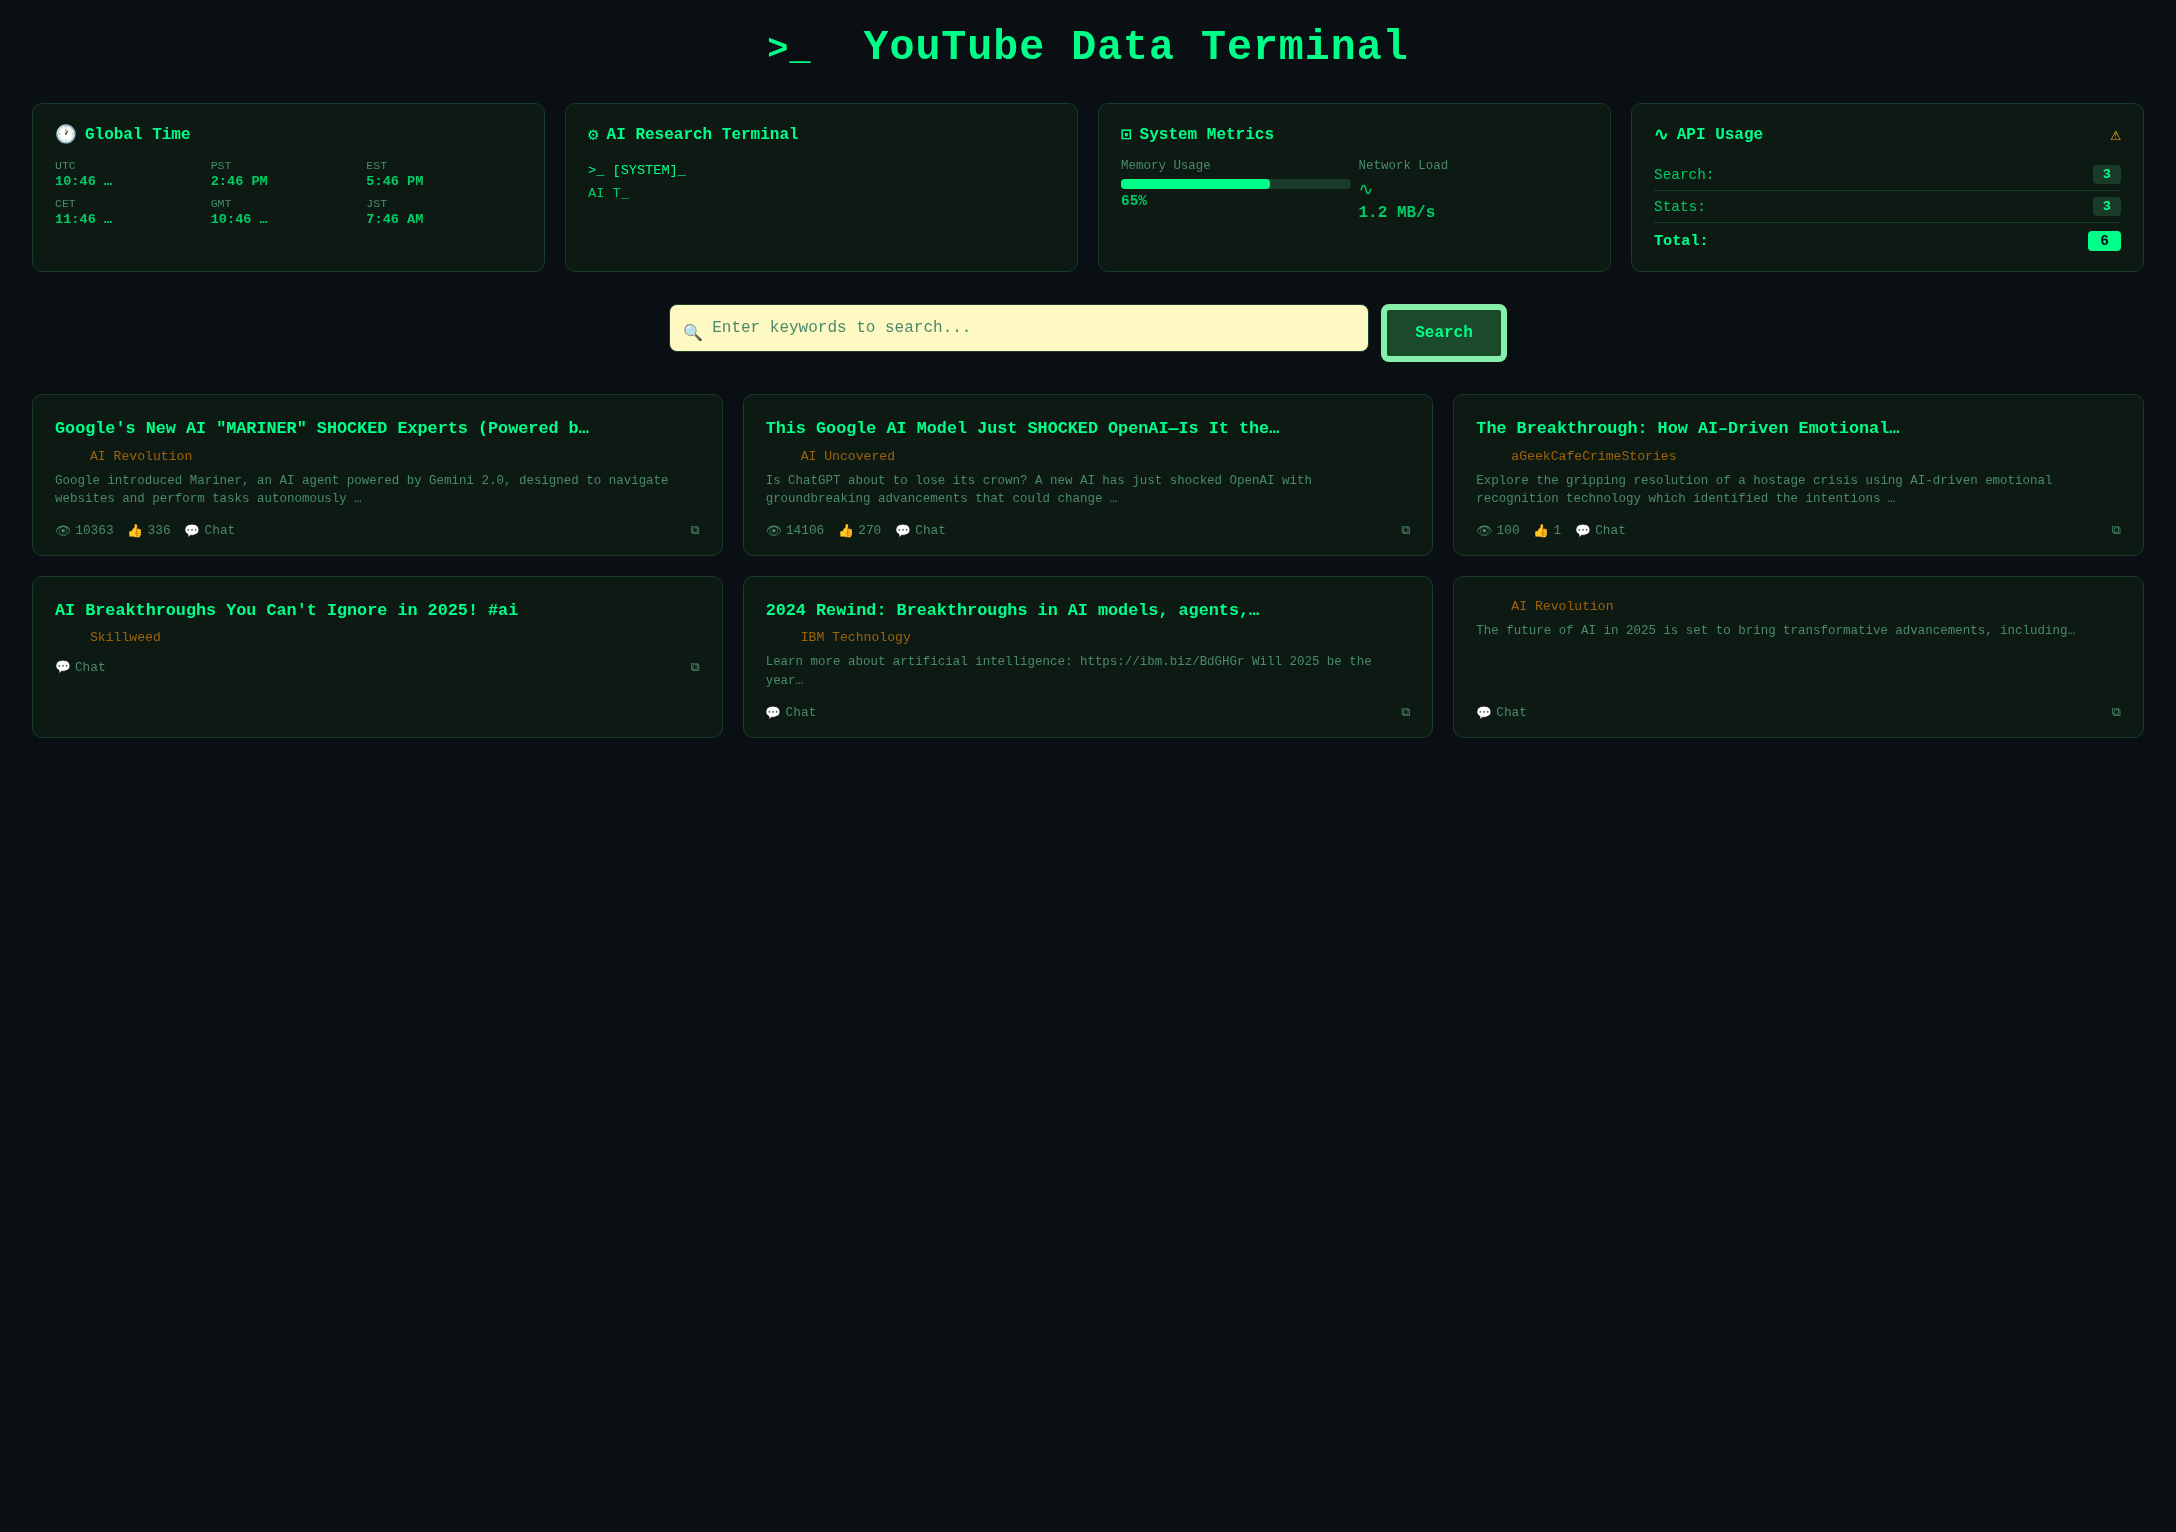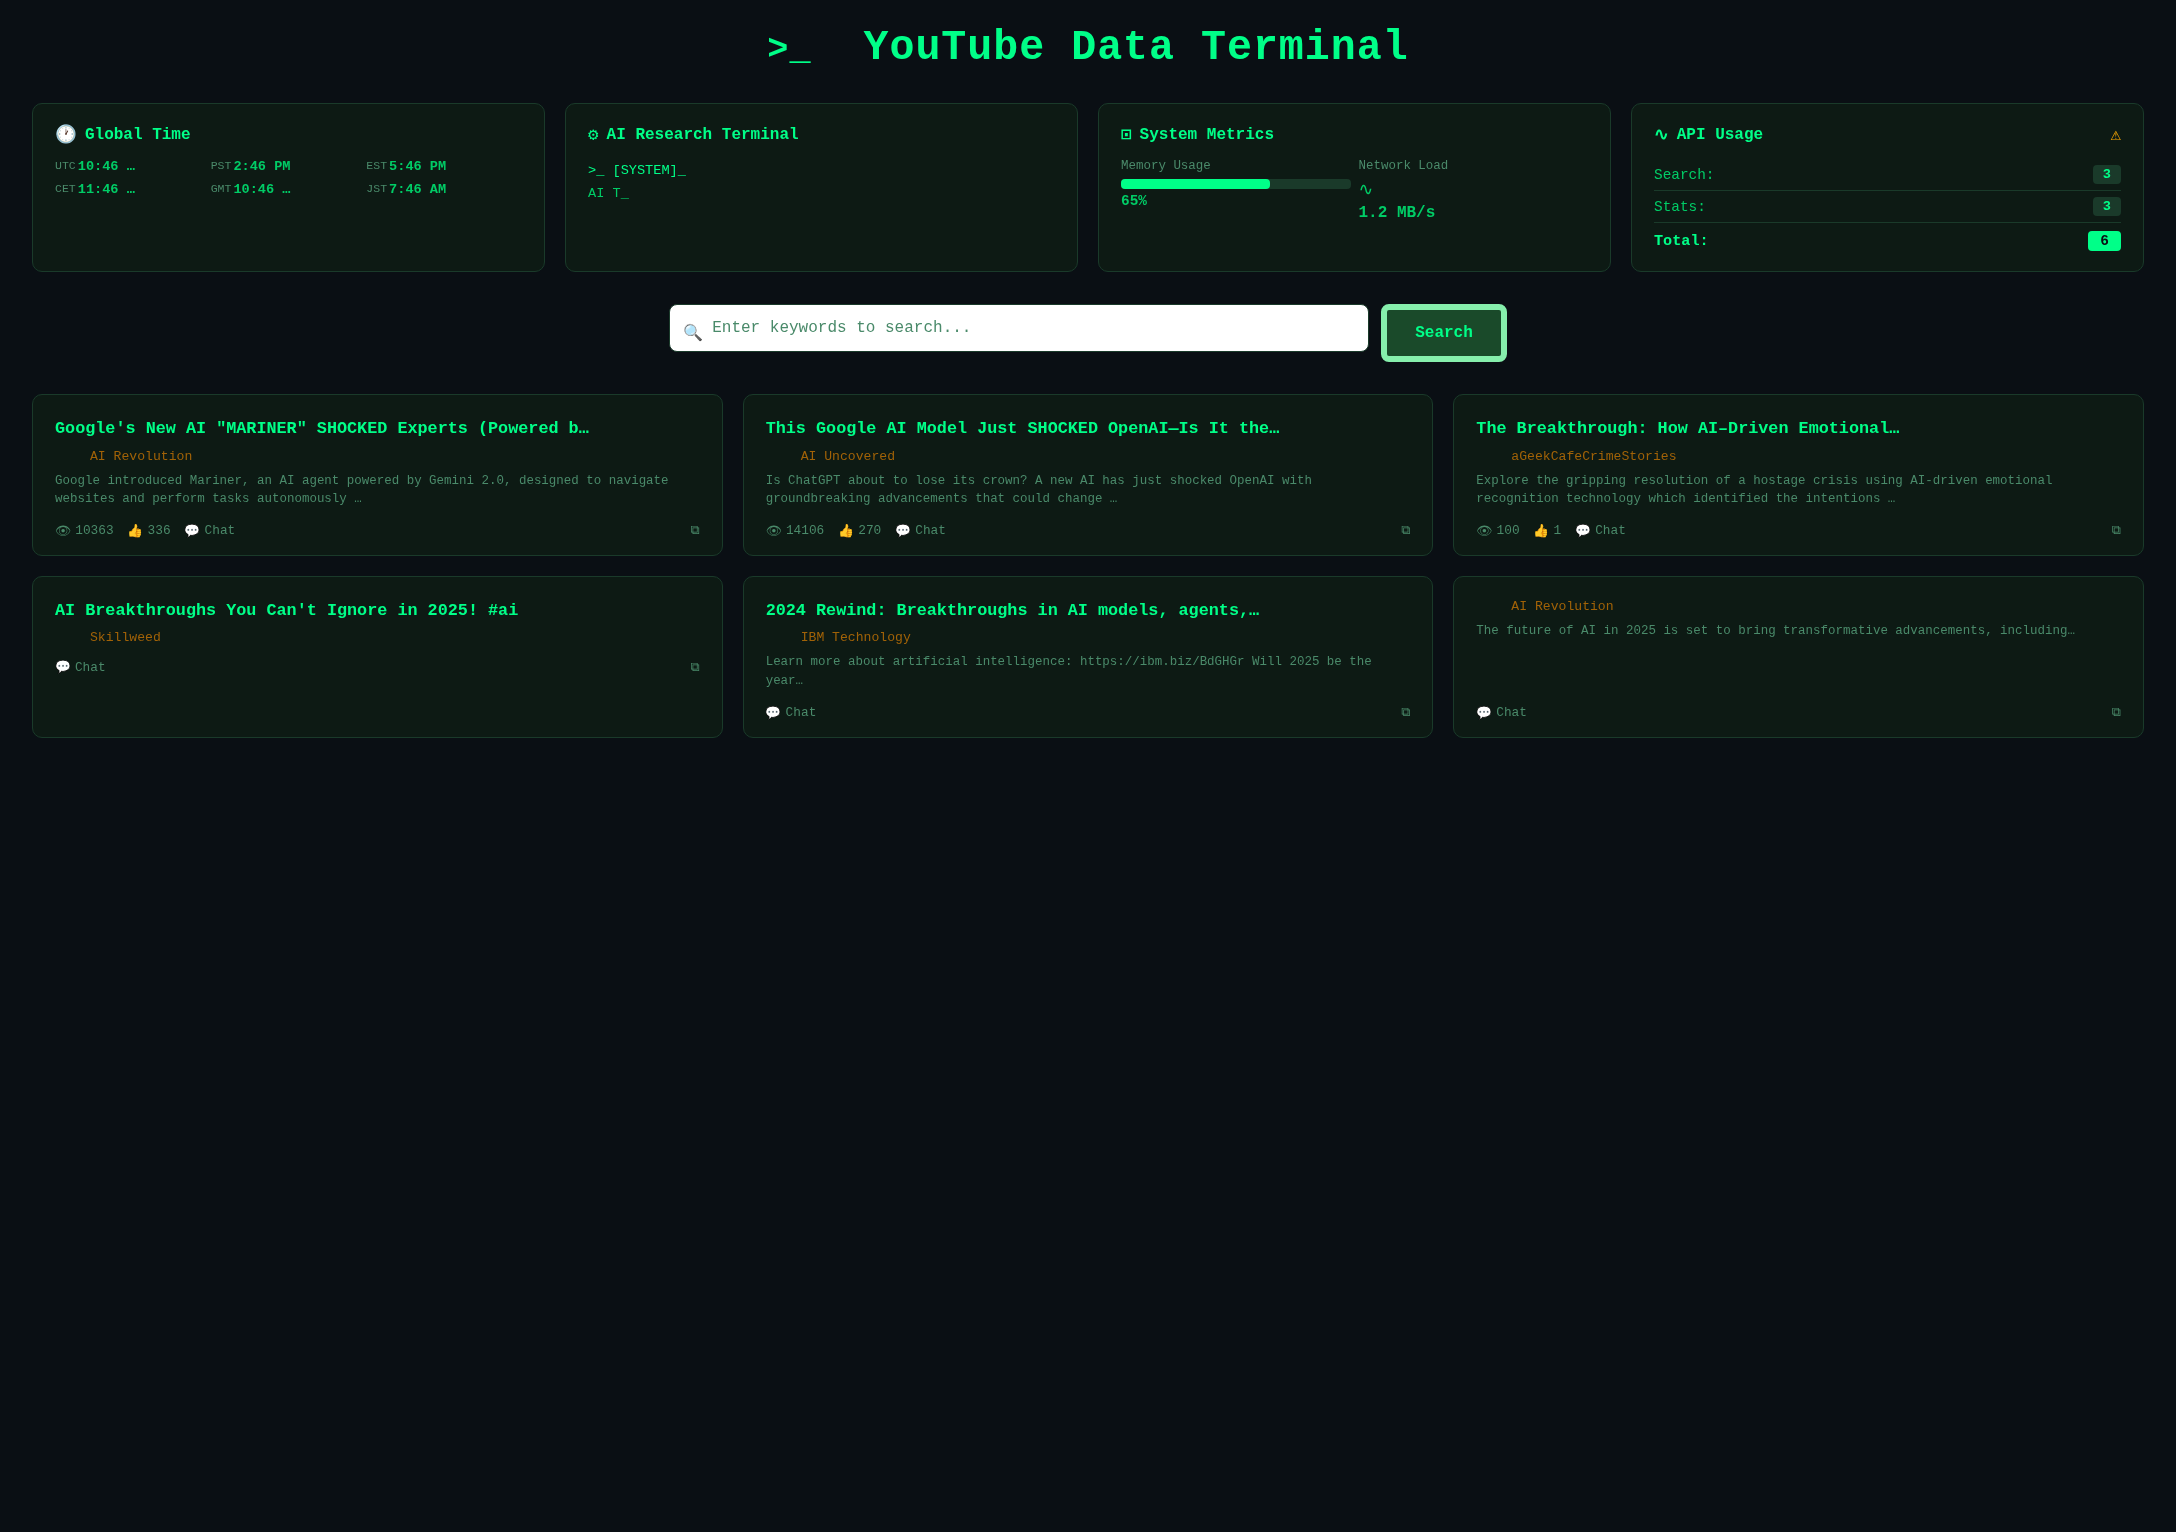--- a/index.html
+++ b/index.html
@@ -48,21 +48,21 @@
       font-size: 1.1rem;
     }
     
     .time-grid {
       display: grid;
       grid-template-columns: 1fr 1fr 1fr;
       gap: 8px 0;
     }
     .time-cell {
       display: flex;
-      flex-direction: row;
+      flex-direction: column;
       gap: 2px;
     }
     .time-label {
       font-size: 0.72rem;
       color: #4a8a6a;
     }
     .time-value {
       font-size: 0.85rem;
       color: #00cc66;
       font-weight: bold;
@@ -169,21 +169,21 @@
     .search-icon-inside {
       position: absolute;
       left: 14px;
       top: 50%;
       transform: translateY(-50%);
       color: #4a8a6a;
       font-size: 1rem;
     }
     .search-input {
       width: 100%;
-      background: #ffffff;
+      background: #fef9c3;
       border: 1px solid #1a3a2a;
       border-radius: 8px;
       color: #4a8a6a;
       font-family: 'Courier New', Courier, monospace;
       font-size: 1rem;
       padding: 14px 16px 14px 42px;
       outline: none;
     }
     .search-input::placeholder { color: #4a8a6a; }
     .search-button {

